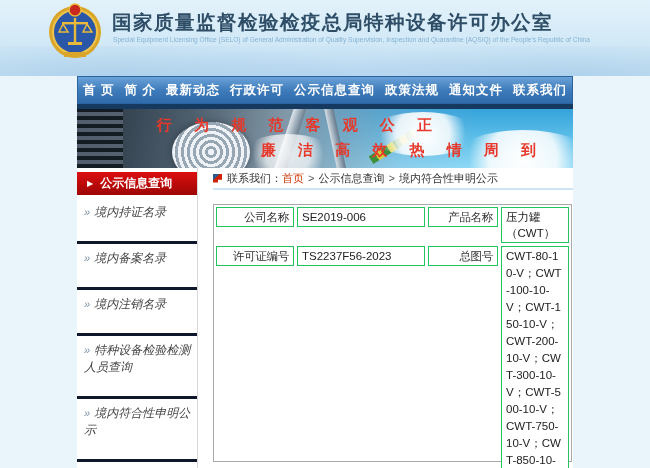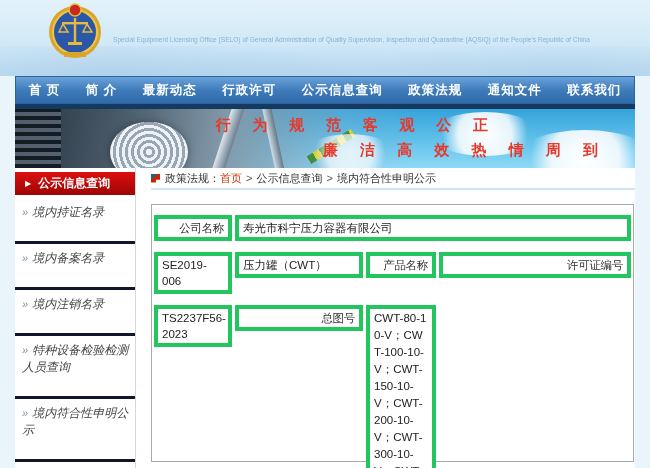--- a/index.html
+++ b/index.html
@@ -11,21 +11,21 @@
   .mountains { position:absolute; bottom:0; left:0; right:0; height:30px;
     background:
       radial-gradient(60% 220% at 18% 100%, rgba(150,190,225,.45), transparent 62%),
       radial-gradient(48% 190% at 52% 100%, rgba(165,200,235,.40), transparent 60%),
       radial-gradient(55% 200% at 86% 100%, rgba(150,190,225,.45), transparent 62%); }
   .emblem { position:absolute; left:46px; top:2px; width:58px; height:58px; }
   .hdr-title { position:absolute; left:112px; top:9px; font-size:19.5px; font-weight:bold; color:#2e4d66; letter-spacing:1.5px; white-space:nowrap; }
   .hdr-sub { position:absolute; left:113px; top:36px; font-size:10px; color:#85b2d2; white-space:nowrap; transform:scale(0.66); transform-origin:left top; }
 
   
-  .wrap { width:620px; margin:0 auto; }
+  .wrap { width:496px; margin:0 auto; }
   .nav { height:28px; background:linear-gradient(180deg,#6ba2d8 0%,#3f7cbb 50%,#2f6aab 100%); border:1px solid #2d649f; display:flex; justify-content:space-around; align-items:center; }
   .nav-item { color:#fff; font-size:12.5px; font-weight:bold; cursor:pointer; white-space:nowrap; letter-spacing:1px; }
 
   
   .banner { height:64px; position:relative; overflow:hidden; background:linear-gradient(180deg,#2e9ed8 0%,#5fc0ea 55%,#8ed9f6 100%); }
   .banner-topstrip { position:absolute; top:0; left:0; right:0; height:5px; background:#15395f; }
   .plant { position:absolute; top:5px; left:0; width:395px; height:59px;
     background:linear-gradient(100deg,#26323e 0%,#4c5d6c 28%,#8298a8 52%, rgba(140,175,205,0.25) 82%, rgba(140,175,205,0) 100%); }
   .tower { position:absolute; top:5px; left:0; width:46px; height:59px;
     background:repeating-linear-gradient(0deg, rgba(18,26,34,.95) 0 4px, rgba(92,104,118,.8) 4px 8px); }
@@ -35,21 +35,21 @@
     background:linear-gradient(90deg,#dfe6ec,#97a7b5 60%,#6d7f8e); }
   .pipe2 { position:absolute; top:-4px; left:255px; width:9px; height:90px; transform:rotate(-12deg);
     background:linear-gradient(90deg,#d4dde4,#8ea0af 60%,#64788a); }
   .pipe-accent { position:absolute; top:38px; left:290px; width:52px; height:9px; transform:rotate(-32deg);
     background:repeating-linear-gradient(90deg,#3f8f3f 0 7px,#d5cf3a 7px 14px); }
   .cloud { position:absolute; border-radius:50%; background:radial-gradient(circle,#ffffff 0%,rgba(255,255,255,.85) 45%,rgba(255,255,255,0) 72%); }
   .cloud.c1 { width:110px; height:44px; right:95px; top:8px; }
   .cloud.c2 { width:140px; height:56px; right:-20px; top:26px; }
   .cloud.c3 { width:90px; height:40px; right:240px; top:30px; opacity:.8; }
   .slogan1, .slogan2 { position:absolute; font-weight:bold; font-size:15px; letter-spacing:9px; white-space:nowrap; }
-  .slogan1 { top:12px; right:138px;font-family:Liberation Serif, serif; }
+  .slogan1 { top:12px; right:132px; }
   .slogan2 { top:37px; right:28px;margin-left:8px; }
 
   
   .main { background:#fff; height:300px; display:flex; }
   .sidebar { width:121px; border-right:1px solid #d8d8d8; padding-top:4px; }
   .side-hdr { height:23px; margin-bottom:3px; background:linear-gradient(180deg,#dd1010 0%,#c00a0a 45%,#9e0606 100%);
     color:#fff; font-size:12px; font-weight:bold; display:flex; align-items:center; padding-left:10px; cursor:pointer; }
   .side-hdr .tri { font-size:8px; margin-right:7px; }
   .side-menu { list-style:none; }
   .side-menu li { padding:6px 3px 20px 7px; border-bottom:3px solid #0f172a; font-size:12px; color:#444; line-height:17px; cursor:pointer;font-style:italic; }
@@ -57,21 +57,21 @@
 
   .content { flex:1; padding-left:15px; }
   .crumbs { height:22px; display:flex; align-items:center; font-size:11px; color:#333; border-bottom:2px solid #cfe4f4; }
   .loc-icon { width:9px; height:9px; margin-right:5px; display:inline-block;
     background:linear-gradient(135deg,#2d5a8c 0 38%,#cc2200 38%); clip-path:polygon(0 0,100% 0,100% 70%,55% 70%,55% 100%,0 100%); }
   .crumb-link { color:#cc3300; cursor:pointer; }
   .crumb-sep { margin:0 4px; color:#555; }
 
   .detail { margin-top:14px; margin-right:1px; border:1px solid #a9a9a9; padding:2px; height:258px;
     display:grid; grid-template-columns:78px 128px 70px 1fr; gap:3px; align-items:start; align-content:start; }
-  .cell { border:4px solid #22c55e; background:#fff; font-size:11.5px; line-height:16px; padding:1px 4px; min-height:18px;margin-top:8px; }
+  .cell { border:1px solid #22c55e; background:#fff; font-size:11.5px; line-height:16px; padding:1px 4px; min-height:18px; }
   .cell.lbl { text-align:right; color:#333; white-space:nowrap; letter-spacing:-0.3px; }
   .cell.val { color:#222; }
   .span3 { grid-column:2 / 5; }
   .cell.tall { line-height:17px; word-break:break-all; }
 </style>
 </head>
 <body>
 
 <div class="page">
 
@@ -81,20 +81,21 @@
       <circle cx="29" cy="30" r="26" fill="#d9a62a"></circle>
       <circle cx="29" cy="30" r="22" fill="#2a57a8" stroke="#f0c44a" stroke-width="2"></circle>
       <circle cx="29" cy="8" r="6" fill="#c8281e" stroke="#e9b93c" stroke-width="1.5"></circle>
       <rect x="27.8" y="16" width="2.4" height="24" fill="#e9b93c"></rect>
       <rect x="16" y="20" width="26" height="2.4" fill="#e9b93c"></rect>
       <path d="M17 22 l-4 8 h9 z" fill="none" stroke="#e9b93c" stroke-width="1.5"></path>
       <path d="M41 22 l-4 8 h9 z" fill="none" stroke="#e9b93c" stroke-width="1.5"></path>
       <rect x="22" y="40" width="14" height="3" fill="#e9b93c"></rect>
       <rect x="18" y="50" width="22" height="5" fill="#d9a62a"></rect>
     </svg>
+    <div class="hdr-title">国家质量监督检验检疫总局特种设备许可办公室</div>
     <div class="hdr-sub">Special Equipment Licensing Office (SELO) of General Administration of Quality Supervision, Inspection and Quarantine (AQSIQ) of the People's Republic of China</div>
   </div>
 
   <div class="wrap">
 
     <div class="nav">
       <span class="nav-item">首 页</span>
       <span class="nav-item">简 介</span>
       <span class="nav-item">最新动态</span>
       <span class="nav-item">行政许可</span>
@@ -131,35 +132,34 @@
           <li><span class="blt">»</span><span>境内备案名录</span></li>
           <li><span class="blt">»</span><span>境内注销名录</span></li>
           <li><span class="blt">»</span><span>特种设备检验检测人员查询</span></li>
           <li><span class="blt">»</span><span>境内符合性申明公示</span></li>
         </ul>
       </div>
 
       <div class="content">
         <div class="crumbs">
           <span class="loc-icon"></span>
-          <span>政策法规：</span>
+          <span>联系我们：</span>
           <span class="crumb-link">首页</span>
           <span class="crumb-sep">&gt;</span>
           <span>公示信息查询</span>
           <span class="crumb-sep">&gt;</span>
           <span>境内符合性申明公示</span>
         </div>
 
         <div class="detail">
           <div class="cell lbl">公司名称</div>
-          <div class="cell val span3">寿光市科宁压力容器有限公司</div>
 
           <div class="cell val">SE2019-006</div>
+          <div class="cell lbl">产品名称</div>
           <div class="cell val">压力罐（CWT）</div>
-          <div class="cell lbl">产品名称</div>
 
           <div class="cell lbl">许可证编号</div>
           <div class="cell val">TS2237F56-2023</div>
           <div class="cell lbl">总图号</div>
           <div class="cell val tall">CWT-80-10-V；CWT-100-10-V；CWT-150-10-V；CWT-200-10-V；CWT-300-10-V；CWT-500-10-V；CWT-750-10-V；CWT-850-10-V；CWT-1000-10-V；CWT-1500-10-V；CWT-2000-10-V；CWT-3000-10-V；CWT-80-16-V；CWT-100-16-V；CWT-150-16-V；CWT-200-16-V；CWT-300-16-V；CWT-500-16-V；CWT-750-16-V；CWT-850-16-V；CWT-1000-16-V；CWT-1500-16-V；CWT-2000-16-V；CWT-3000-16-V；CWT-80-25-V；CWT-100-25-V；CWT-150-25-V；CWT-200-25-V；CWT-300-25-V；CWT-500-25-V；CWT-750-25-V；CWT-850-25-V；CWT-1000-25-V；CWT-1500-25-V；CWT-2000-25-V；CWT-3000-25-V</div>
         </div>
       </div>
     </div>
   </div>
 </div>

